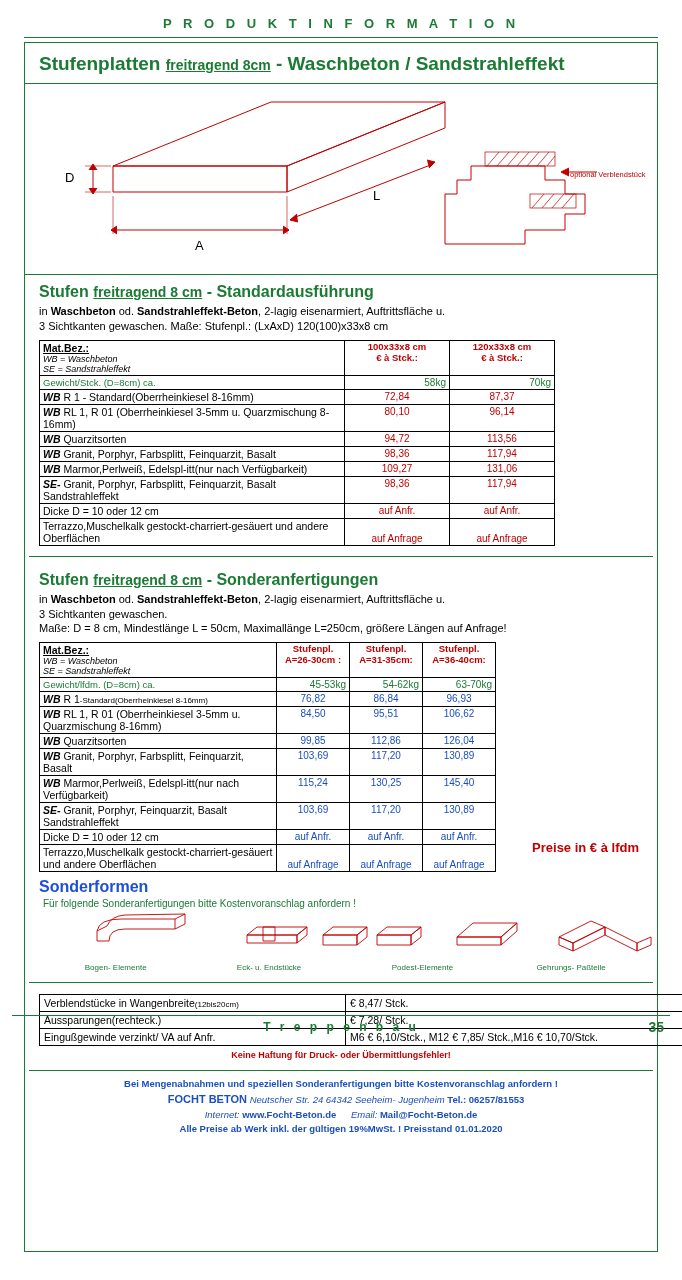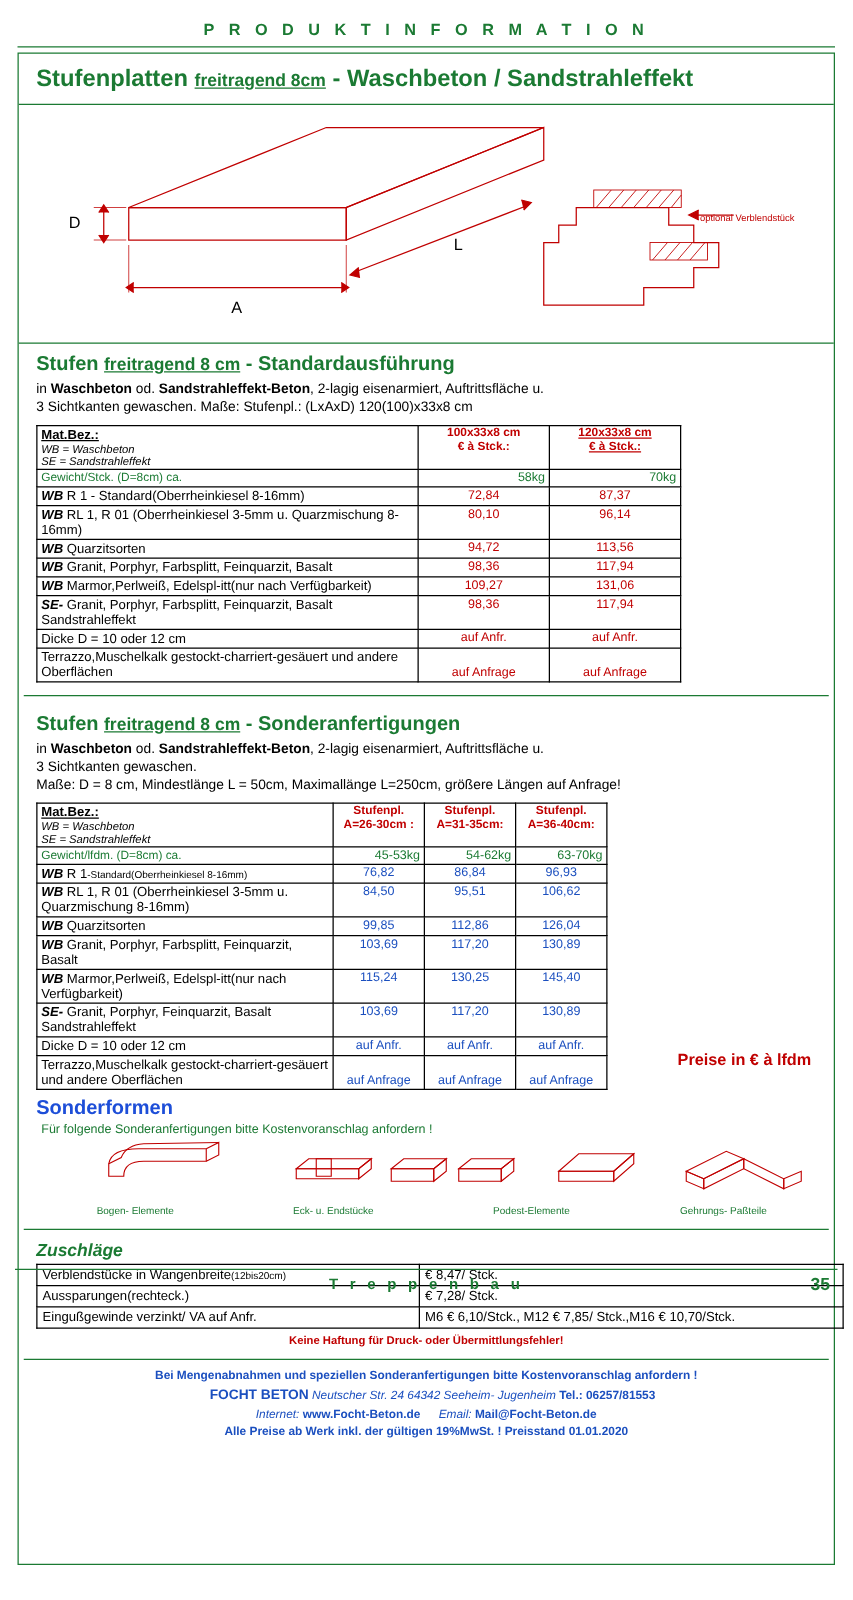--- a/index.html
+++ b/index.html
@@ -7,21 +7,21 @@
     width:682px;height:1280px;
     background:#ffffff;
     font-family:"Liberation Sans", sans-serif;
     color:#000;
     position:relative;
     overflow:hidden;
   }
   .page{
     position:absolute;left:0;top:0;width:682px;height:1040px;
     box-sizing:border-box;
-    padding:0 10px;
+    padding:0 20px;
   }
   
   .top-title{
     text-align:center;
     font-size:13px;
     font-weight:bold;
     letter-spacing:4px;
     color:#1b7a33;
     padding-top:16px;
     padding-bottom:4px;
@@ -215,21 +215,21 @@
             <tr>
           <td style="width:298px;">
             <div class="cellhead">Mat.Bez.:</div>
             <div class="small-it">WB = Waschbeton</div>
             <div class="small-it">SE = Sandstrahleffekt</div>
           </td>
           <td class="colhead" style="width:98px;">
             <div>100x33x8 cm</div>
             <div>€ à Stck.:</div>
           </td>
-          <td class="colhead" style="width:98px;text-decoration:underline;">
+          <td class="colhead" style="width:98px;">
             <div>120x33x8 cm</div>
             <div>€ à Stck.:</div>
           </td>
         </tr>
         <tr>
           <td class="gw">Gewicht/Stck. (D=8cm) ca.</td>
           <td class="gwnum">58kg</td>
           <td class="gwnum">70kg</td>
         </tr>
         <tr>
@@ -411,21 +411,20 @@
         <span style="width:160px;text-align:center;">Bogen- Elemente</span>
         <span style="width:160px;text-align:center;">Eck- u. Endstücke</span>
         <span style="width:160px;text-align:center;">Podest-Elemente</span>
         <span style="width:150px;text-align:center;">Gehrungs- Paßteile</span>
       </div>
     </div>
 
     <hr class="divider">
 
     <div class="section" style="padding-top:2px;">
-      <div class="zu-head">Zuschläge</div>
       <table class="zu">
         <tbody>
             <tr>
           <td><span>Verblendstücke in Wangenbreite</span><span class="tiny">(12bis20cm)</span></td>
           <td class="val">€  8,47/ Stck.</td>
         </tr>
         <tr>
           <td>Aussparungen(rechteck.)</td>
           <td class="val">€  7,28/ Stck.</td>
         </tr>

